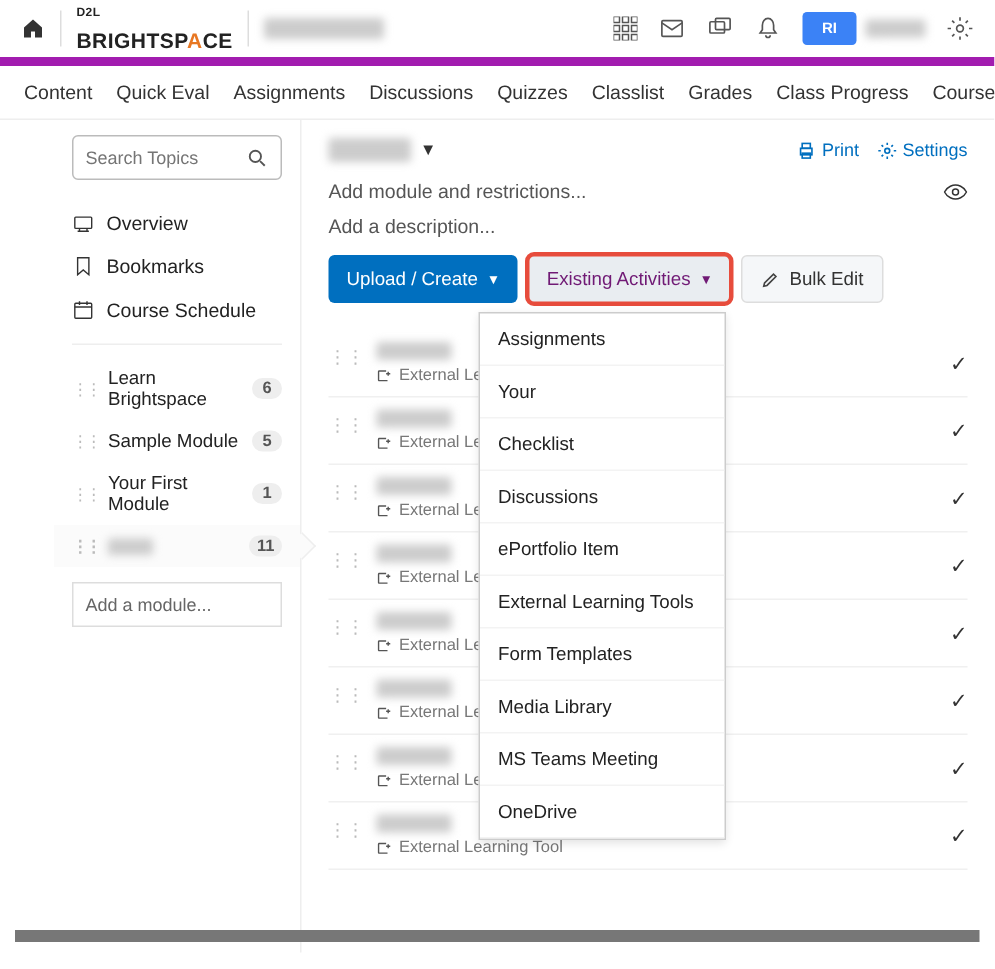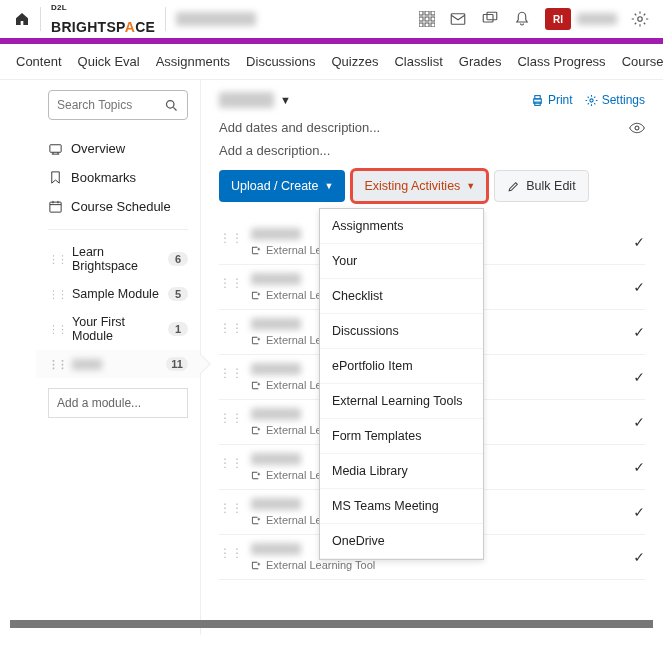--- a/index.html
+++ b/index.html
@@ -10,21 +10,21 @@
   .topbar { display: flex; align-items: center; height: 44px; border-bottom: 6px solid #a21caf; padding: 0 14px; gap: 10px; }
   .home-icon { width: 16px; height: 16px; }
   .brand { font-size: 14px; font-weight: 700; letter-spacing: 0.3px; }
   .brand sup { font-size: 8px; }
   .brand .orange { color: #e87722; }
   .vline { width: 1px; height: 24px; background: #ddd; }
   .top-blur { width: 80px; height: 14px; }
   .top-right { margin-left: auto; display: flex; align-items: center; gap: 14px; }
   .icon { width: 18px; height: 18px; stroke: #555; fill: none; stroke-width: 1.5; }
   .grid-icon { width: 16px; height: 16px; }
-  .avatar { width: 26px; height: 22px; background: #b91c1c; color: #fff; font-size: 10px; font-weight: 600; display: flex; align-items: center; justify-content: center; border-radius: 3px; }
+  .avatar { width: 36px; height: 22px; background: #3b82f6; color: #fff; font-size: 10px; font-weight: 600; display: flex; align-items: center; justify-content: center; border-radius: 3px; }
   .user-blur { width: 40px; height: 12px; }
 
   
   .topnav { display: flex; gap: 16px; padding: 10px 16px; border-bottom: 1px solid #eee; font-size: 13px; }
   .topnav-item { color: #333; cursor: pointer; white-space: nowrap; display: flex; align-items: center; gap: 3px; }
   .caret { font-size: 9px; }
 
   
   .columns { display: flex; height: calc(100% - 44px - 39px - 8px); padding-left: 36px; }
   .sidebar { width: 165px; padding: 10px 12px; border-right: 1px solid #eee; }
@@ -48,21 +48,21 @@
   .title-caret { margin-left: 6px; font-size: 11px; color: #333; }
   .head-actions { display: flex; gap: 12px; font-size: 12px; color: #006fbf; }
   .head-actions span { display: flex; align-items: center; gap: 4px; cursor: pointer; }
 
   .meta-line { display: flex; align-items: center; justify-content: space-between; font-size: 13px; color: #555; margin-bottom: 8px; }
   .desc-line { font-size: 13px; color: #555; margin-bottom: 12px; }
 
   .btn-row { display: flex; gap: 7px; margin-bottom: 8px; }
   .btn { height: 32px; border-radius: 4px; display: flex; align-items: center; padding: 0 12px; font-size: 12.5px; cursor: pointer; gap: 6px; }
   .btn-primary { background: #006fbf; color: #fff; }
-  .btn-secondary { background: #e9edf1; color: #c2410c; }
+  .btn-secondary { background: #e9edf1; color: #701a75; }
   .btn-outline { background: #f5f7f9; color: #333; border: 1px solid #ddd; }
   .highlight-red { outline: 3px solid #e74c3c; outline-offset: -1px; }
 
   
   .dropdown { position: absolute; left: 118px; top: 128px; width: 165px; background: #fff; border: 1px solid #ccc; box-shadow: 0 2px 6px rgba(0,0,0,0.12); z-index: 10; max-height: 380px; overflow-y: auto; }
   .dd-item { padding: 10px 12px; font-size: 12.5px; border-bottom: 1px solid #f3f3f3; cursor: pointer; }
   .dropdown::-webkit-scrollbar { width: 6px; }
   .dropdown::-webkit-scrollbar-thumb { background: #ccc; border-radius: 3px; }
 
   
@@ -220,21 +220,21 @@
         <span>
           <svg width="13" height="13" viewBox="0 0 24 24" fill="none" stroke="#006fbf" stroke-width="2">
               <circle cx="12" cy="12" r="3"></circle>
               <path d="M12 2V5M12 19V22M4 12H1M23 12H20M5 5L7 7M19 19L17 17M5 19L7 17M19 5L17 7"></path>
             </svg>
           <span>Settings</span>
         </span>
       </div>
     </div>
     <div class="meta-line">
-      <span>Add dates and description...</span>
+      <span>Add module and restrictions...</span>
       <svg width="16" height="12" viewBox="0 0 24 16" fill="none" stroke="#333" stroke-width="1.5">
           <path d="M1 8 C4 2 10 1 12 1 C14 1 20 2 23 8 C20 14 14 15 12 15 C10 15 4 14 1 8 Z"></path>
           <circle cx="12" cy="8" r="3"></circle>
         </svg>
     </div>
     <div class="desc-line">Add a description...</div>
 
     <div class="btn-row">
       <div class="btn btn-primary">
         <span>Upload / Create</span>

